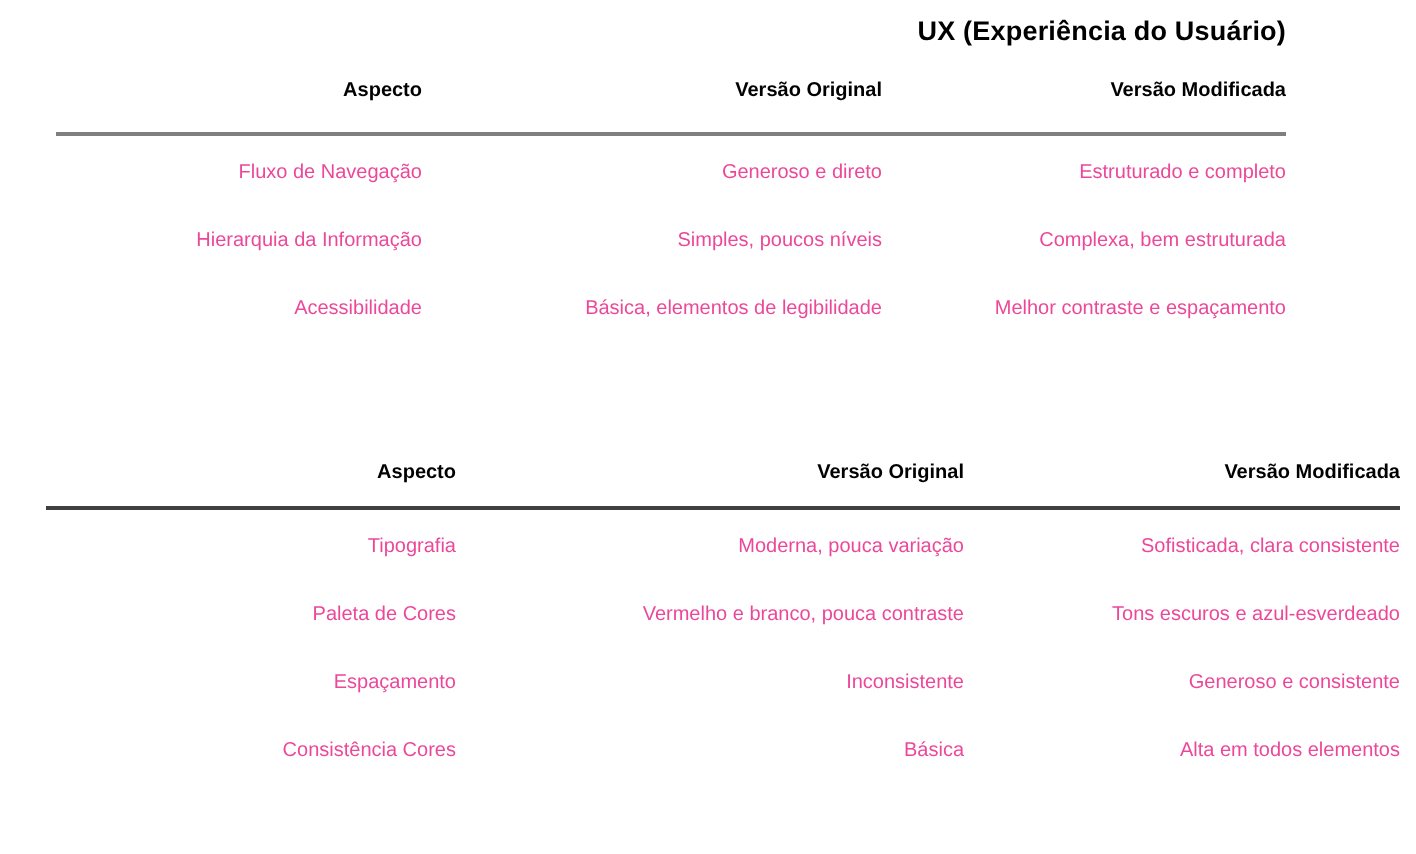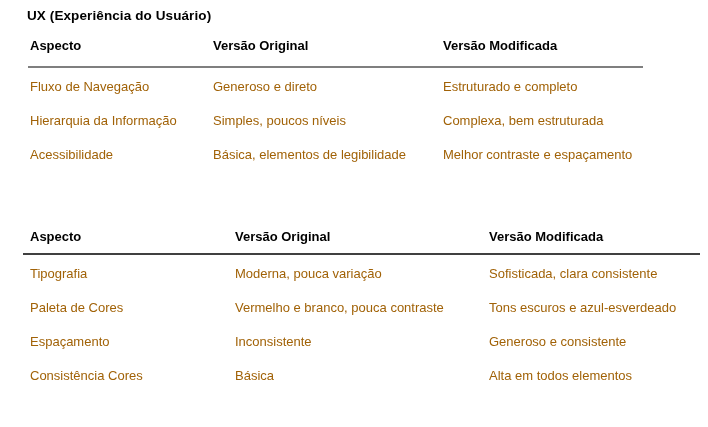--- a/index.html
+++ b/index.html
@@ -1,32 +1,32 @@
 <!DOCTYPE html>
 <html><head>
 <meta charset="utf-8">
 <style>
   html, body { margin:0; padding:0; background:#ffffff; }
   body { font-family:"Liberation Sans", sans-serif; }
-  .page { position:relative; width:708px; height:427px; background:#ffffff; overflow:hidden; }
+  .page { position:relative; width:708px; height:427px; background:#ffffff; overflow:hidden;text-align:right; }
   .section { position:absolute; left:27px; }
   .section-1 { top:7px; }
   .section-2 { top:212px; }
   .title { margin:0; font-size:13.5px; font-weight:bold; color:#000000; line-height:18px; letter-spacing:0.1px; }
   .tbl { display:grid; }
   .tbl-1 { margin-left:1px; margin-top:13px; grid-template-columns:183px 230px 202px; width:615px; }
   .tbl-2 { margin-left:-4px; margin-top:17px; grid-template-columns:205px 254px 218px; width:677px; }
   .row { display:contents; }
-  .cell { font-size:13px; line-height:16px; padding-left:2px; white-space:nowrap; overflow:hidden; }
+  .cell { font-size:10px; line-height:16px; padding-left:2px; white-space:nowrap; overflow:hidden; }
   .tbl-2 .cell { padding-left:7px; }
   .head { font-weight:bold; color:#000000; padding-bottom:12px; }
   .tbl-2 .head { padding-bottom:8px; }
   .rule { grid-column:1 / -1; height:1.5px; background:#7f7f7f; }
   .tbl-2 .rule { height:2px; background:#404040; }
-  .body { color:#a16207; padding-top:11px; padding-bottom:7px; }
+  .body { color:#ec4899; padding-top:11px; padding-bottom:7px; }
   .tbl-2 .body { padding-bottom:7px; }
 </style>
 </head>
 <body>
 
 <div class="page">
 
   <div class="section section-1">
     <h2 class="title">UX (Experiência do Usuário)</h2>
     <div class="tbl tbl-1">

